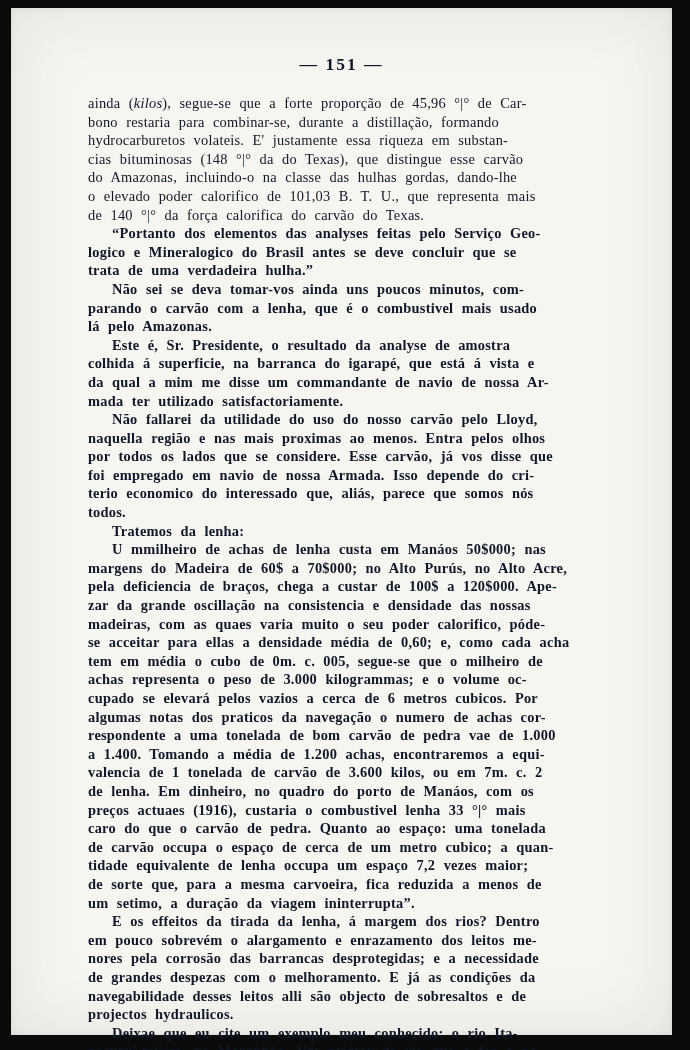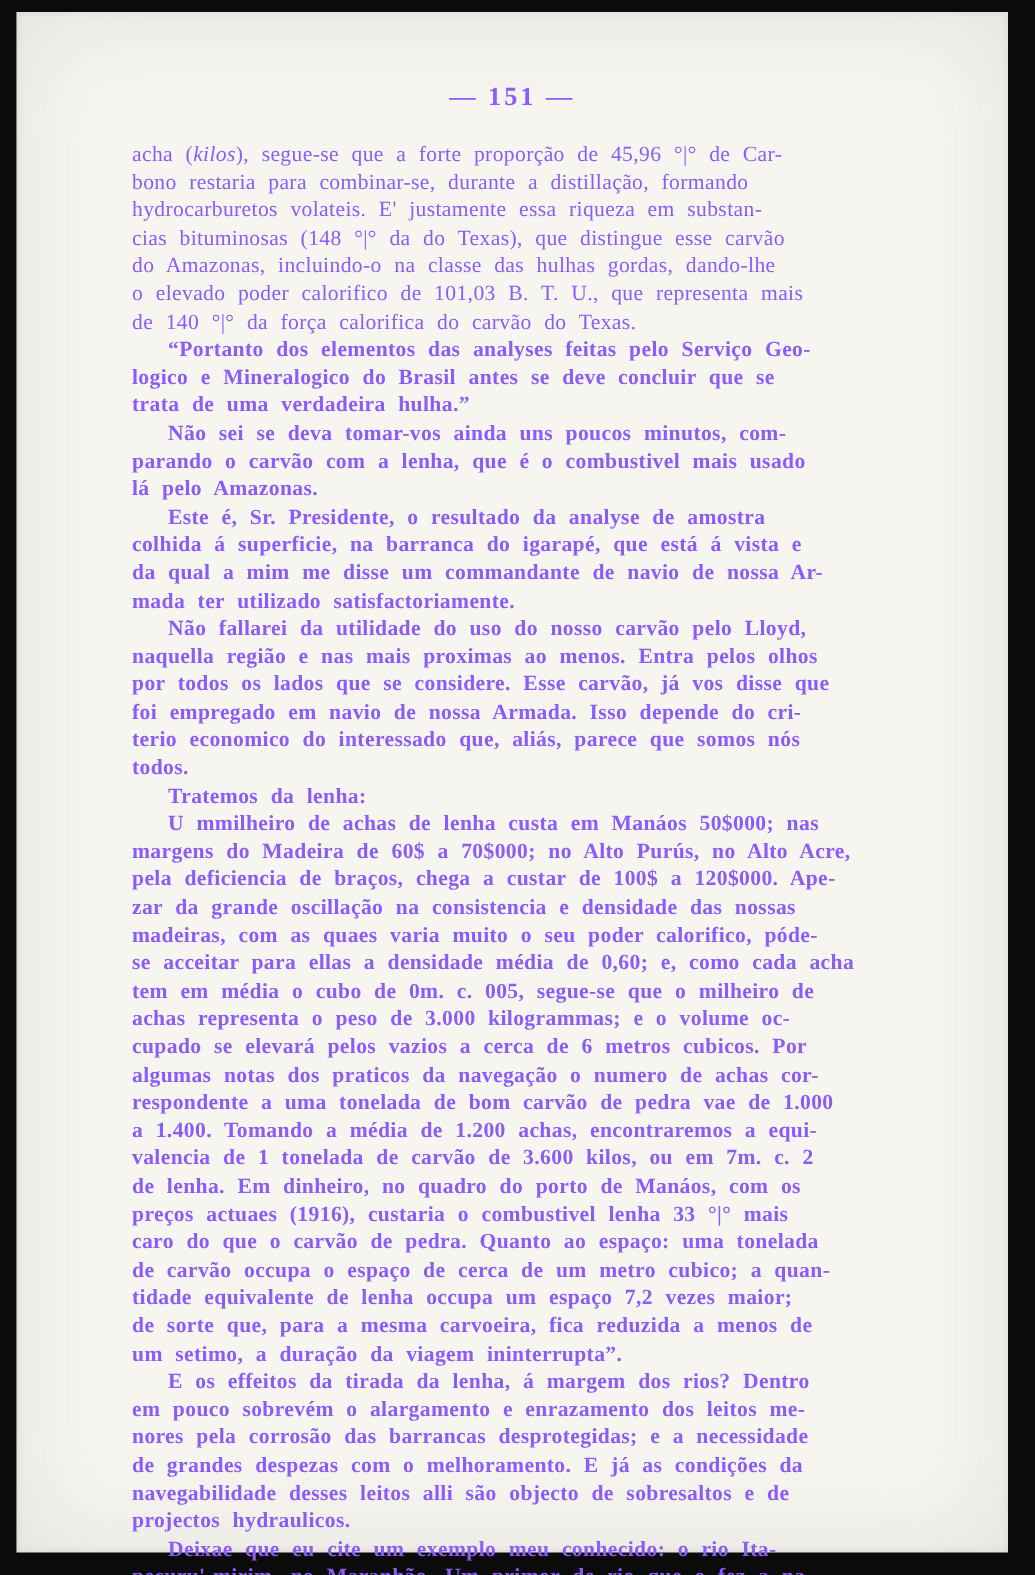--- a/index.html
+++ b/index.html
@@ -15,21 +15,21 @@
     overflow: hidden;
     font-family: "Liberation Serif", "DejaVu Serif", serif;
   }
   .page {
     position: absolute;
     left: 11px;
     top: 8px;
     width: 661px;
     height: 1027px;
     background: #f6f5f0;
-    color: #8b5cf6;
+    color: #0f172a;
     box-shadow: inset 0 0 70px rgba(60,55,45,0.10), inset 0 0 6px rgba(0,0,0,0.08);
   }
   .page-header {
     margin-top: 46px;
     text-align: center;
     font-size: 17.5px;
     font-weight: bold;
     letter-spacing: 2px;
   }
   .text-col {
@@ -59,21 +59,21 @@
 </head>
 <body>
 
 <div class="scan">
   <div class="page">
 
     <div class="page-header">— 151 —</div>
 
     <div class="text-col">
 
-      <div class="para"><span>acha (</span><em class="italic-word">kilos</em><span>), segue-se que a forte proporção de 45,96 °|° de Car-</span><div class="para-rest">bono restaria para combinar-se, durante a distillação, formando
+      <div class="para"><span>ainda (</span><em class="italic-word">kilos</em><span>), segue-se que a forte proporção de 45,96 °|° de Car-</span><div class="para-rest">bono restaria para combinar-se, durante a distillação, formando
 hydrocarburetos volateis. E' justamente essa riqueza em substan-
 cias bituminosas (148 °|° da do Texas), que distingue esse carvão
 do Amazonas, incluindo-o na classe das hulhas gordas, dando-lhe
 o elevado poder calorifico de 101,03 B. T. U., que representa mais
 de 140 °|° da força calorifica do carvão do Texas.</div></div>
 
       <div class="para indent">“Portanto dos elementos das analyses feitas pelo Serviço Geo-
 logico e Mineralogico do Brasil antes se deve concluir que se
 trata de uma verdadeira hulha.”</div>
 

